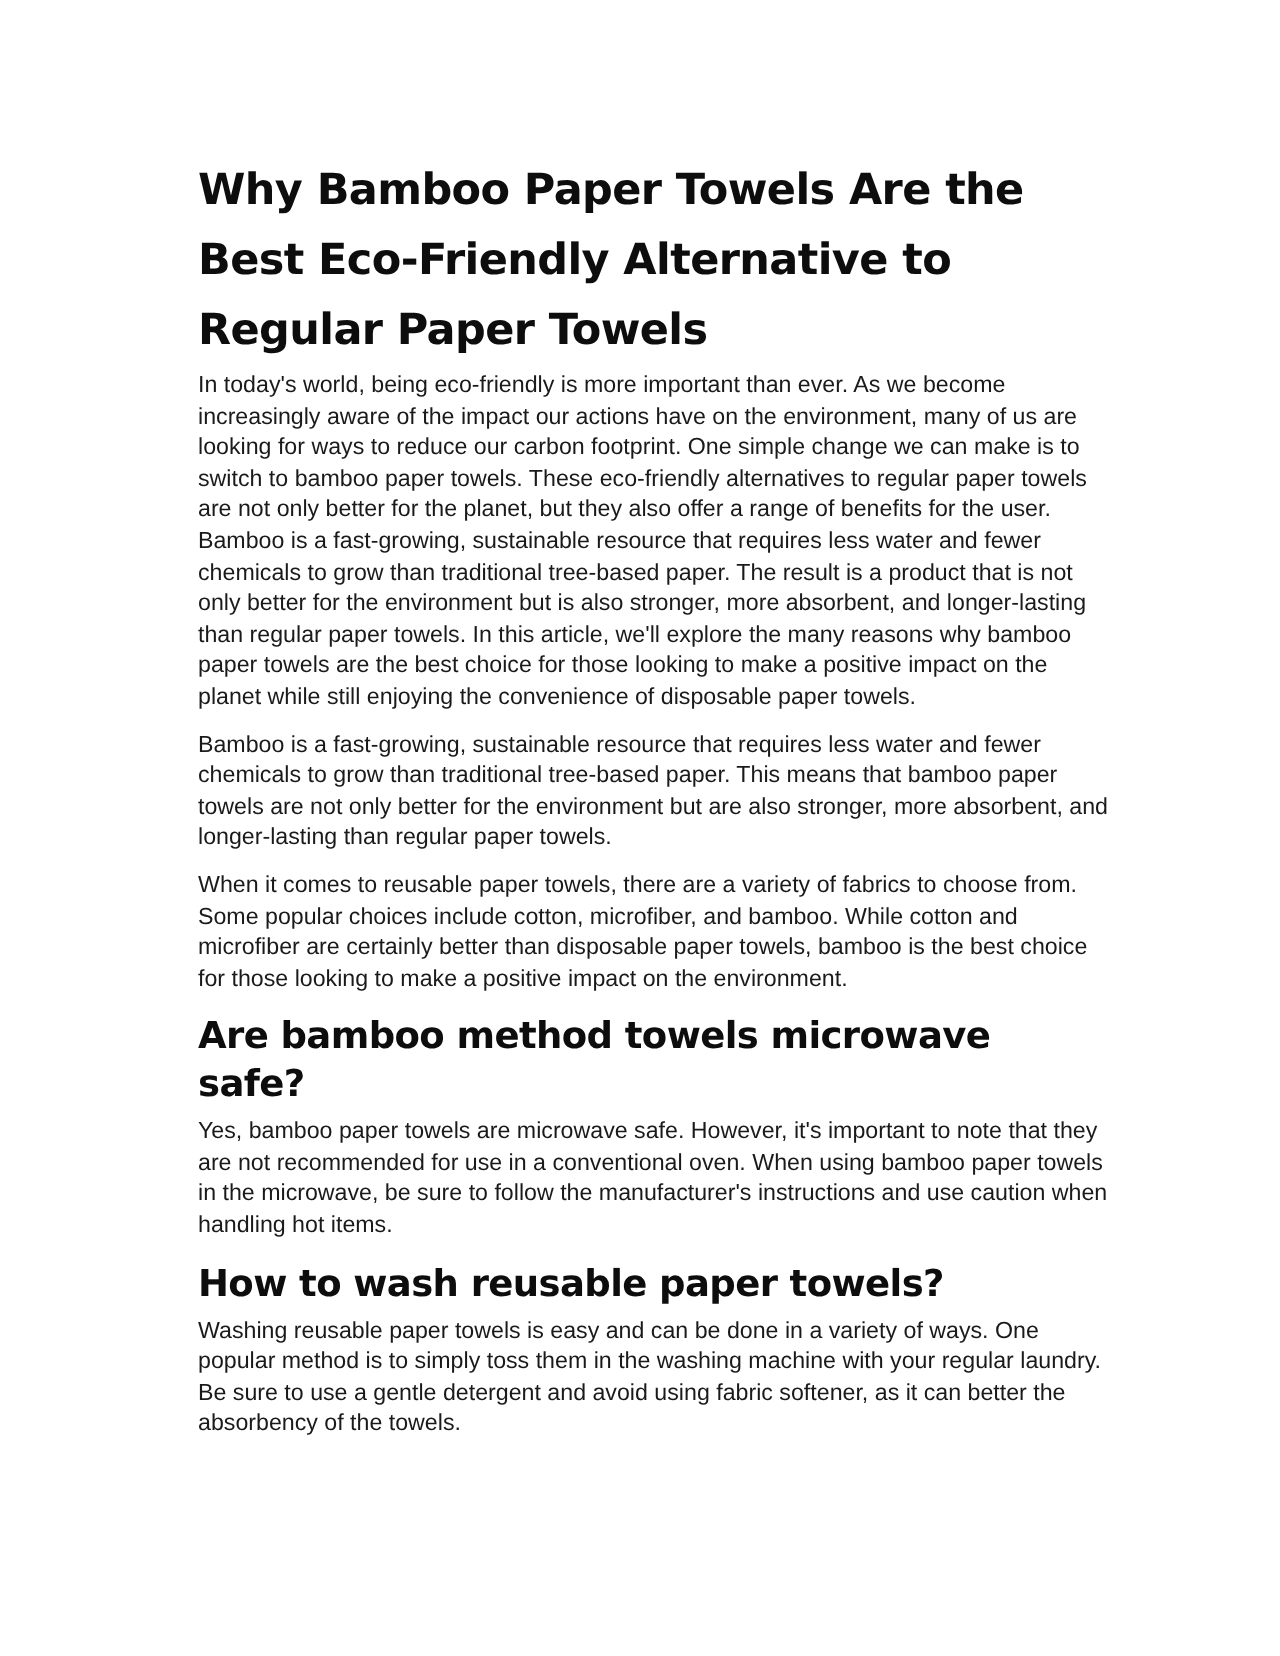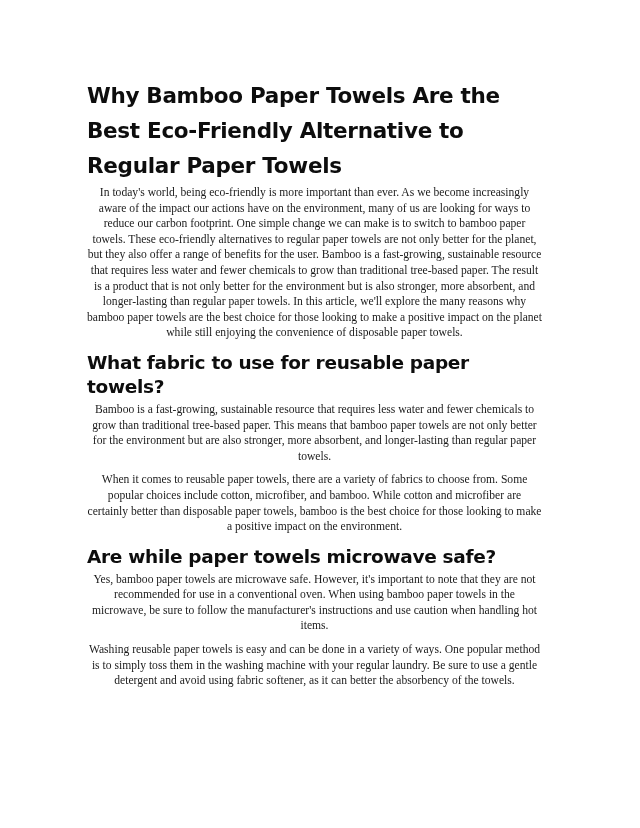--- a/index.html
+++ b/index.html
@@ -1,53 +1,52 @@
 <!DOCTYPE html>
 <html><head>
   <meta charset="utf-8">
   <style>
     html, body { margin: 0; padding: 0; background: #ffffff; }
     body { width: 640px; height: 828px; overflow: hidden; position: relative; }
     .page {
-      position: absolute; left: 87px; top: 78px; width: 455px;
+      position: absolute; left: 99px; top: 78px; width: 455px;
       color: #111111;
       font-family: "DejaVu Serif", "Liberation Serif", serif;
     }
     .title {
       font-family: "DejaVu Sans", "Liberation Sans", sans-serif;
       font-weight: bold; font-size: 21.5px; line-height: 35px;
       margin: 0 0 2px 0; letter-spacing: -0.3px; color: #0d0d0d;
     }
     .h2 {
       font-family: "DejaVu Sans", "Liberation Sans", sans-serif;
       font-weight: bold; font-size: 18.5px; line-height: 24px;
       margin: 10px 0 3px 0; letter-spacing: -0.3px; color: #0d0d0d;
     }
     .p {
-      font-family: Liberation Serif, serif;
+      font-family: Liberation Sans, sans-serif;
       font-size: 11.6px; line-height: 15.6px; margin: 0 0 8px 0;
       color: #1a1a1a;
-      text-align: center;
     }
     .p.tight { margin-bottom: 0; }
   </style>
 </head>
 <body>
 
 <div class="page">
   <h1 class="title">Why Bamboo Paper Towels Are the Best Eco-Friendly Alternative to Regular Paper Towels</h1>
   <p class="p">In today's world, being eco-friendly is more important than ever. As we become increasingly aware of the impact our actions have on the environment, many of us are looking for ways to reduce our carbon footprint. One simple change we can make is to switch to bamboo paper towels. These eco-friendly alternatives to regular paper towels are not only better for the planet, but they also offer a range of benefits for the user. Bamboo is a fast-growing, sustainable resource that requires less water and fewer chemicals to grow than traditional tree-based paper. The result is a product that is not only better for the environment but is also stronger, more absorbent, and longer-lasting than regular paper towels. In this article, we'll explore the many reasons why bamboo paper towels are the best choice for those looking to make a positive impact on the planet while still enjoying the convenience of disposable paper towels.</p>
 
   <section>
-    <h2 class="h2">What fabric to use for reusable paper towels?</h2>
     <p class="p">Bamboo is a fast-growing, sustainable resource that requires less water and fewer chemicals to grow than traditional tree-based paper. This means that bamboo paper towels are not only better for the environment but are also stronger, more absorbent, and longer-lasting than regular paper towels.</p>
     <p class="p">When it comes to reusable paper towels, there are a variety of fabrics to choose from. Some popular choices include cotton, microfiber, and bamboo. While cotton and microfiber are certainly better than disposable paper towels, bamboo is the best choice for those looking to make a positive impact on the environment.</p>
   </section>
 
   <section>
-    <h2 class="h2">Are while paper towels microwave safe?</h2>
+    <h2 class="h2">Are bamboo method towels microwave safe?</h2>
     <p class="p">Yes, bamboo paper towels are microwave safe. However, it's important to note that they are not recommended for use in a conventional oven. When using bamboo paper towels in the microwave, be sure to follow the manufacturer's instructions and use caution when handling hot items.</p>
   </section>
 
   <section>
+    <h2 class="h2">How to wash reusable paper towels?</h2>
     <p class="p tight">Washing reusable paper towels is easy and can be done in a variety of ways. One popular method is to simply toss them in the washing machine with your regular laundry. Be sure to use a gentle detergent and avoid using fabric softener, as it can better the absorbency of the towels.</p>
   </section>
 </div>
 
 </body></html>

